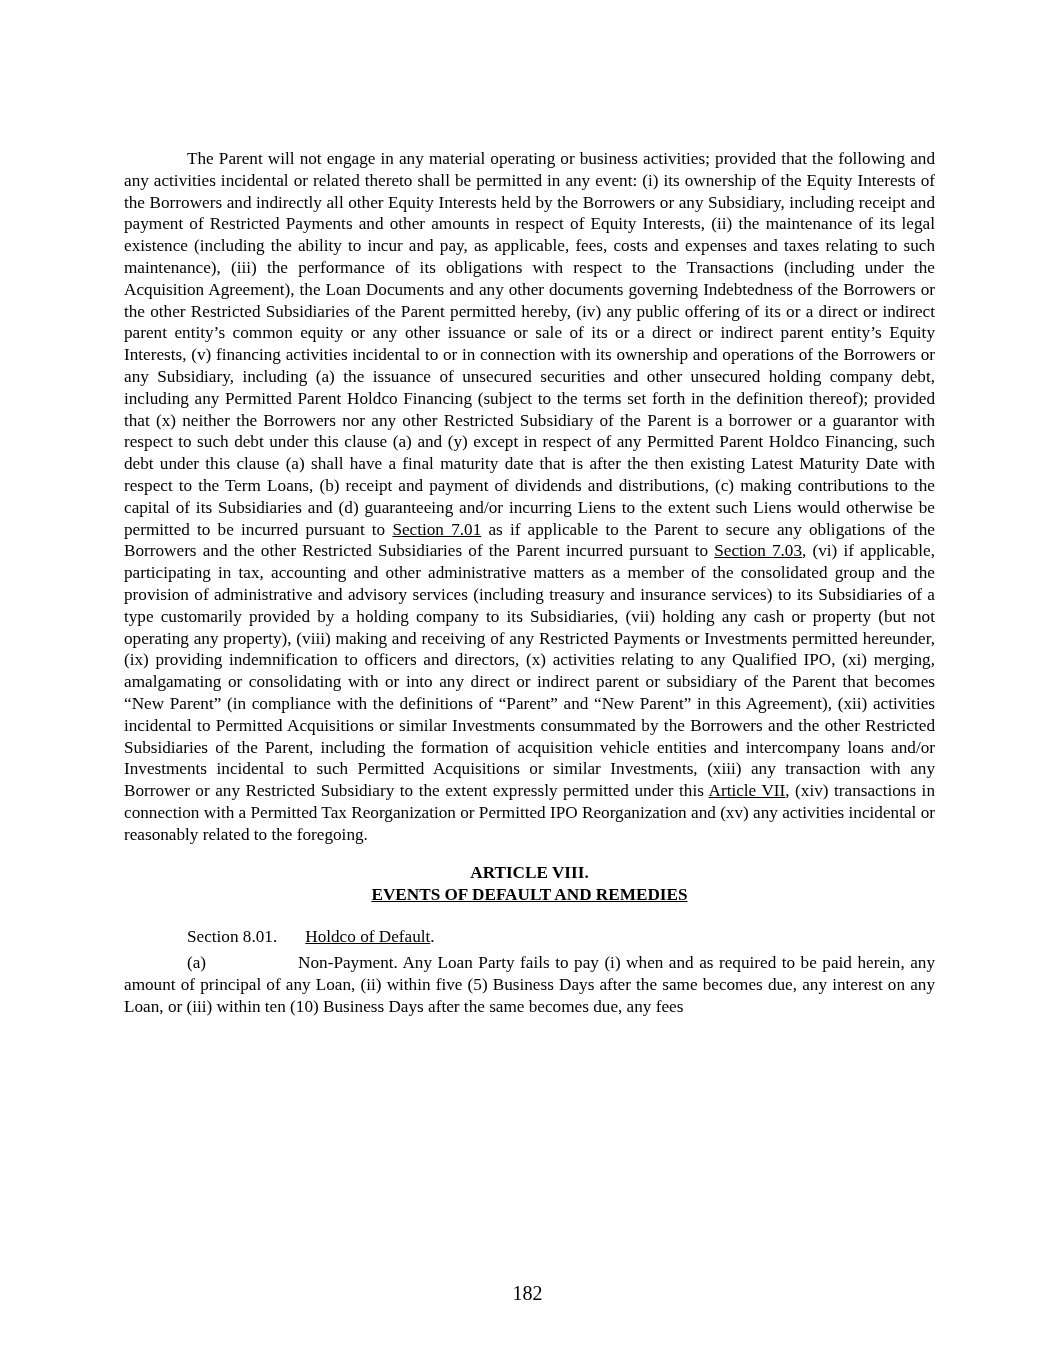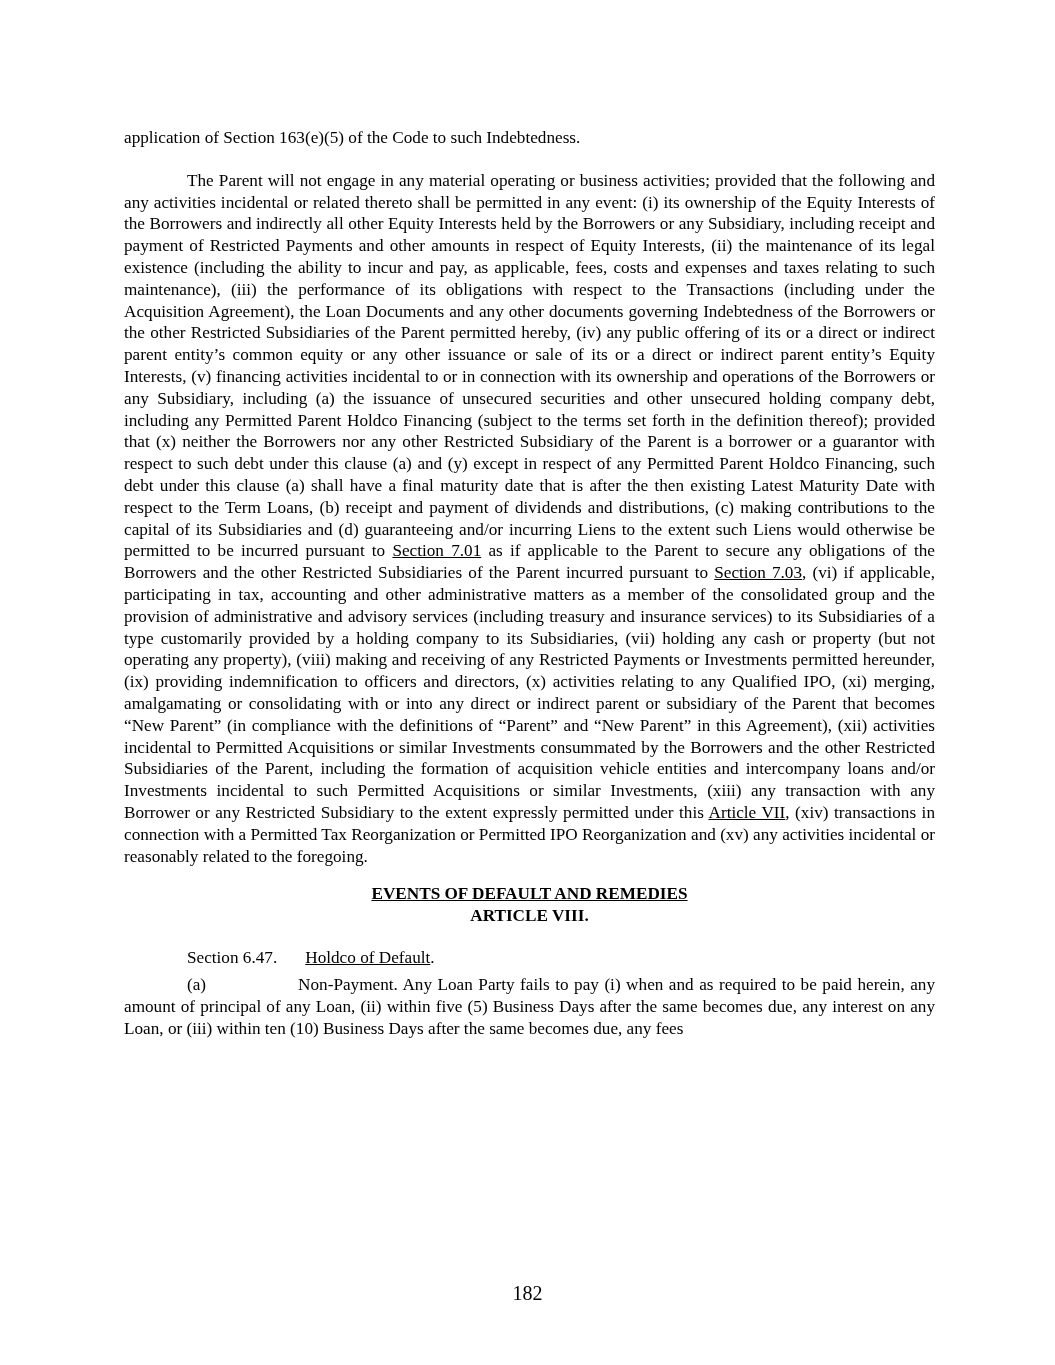--- a/index.html
+++ b/index.html
@@ -51,32 +51,31 @@
     font-size: 20px;
     line-height: 21.8px;
   }
 </style>
 </head>
 <body>
 
 <div class="page">
   <div class="content">
 
-    <p class="para just">application of Section 163(e)(5) of the Code to such Indebtedness.</p>
 
 
     <p class="para indent just m-body"><span class="seg-plain">The Parent will not engage in any material operating or business activities; </span><span class="seg-italic">provided</span><span class="seg-plain"> that the following and any activities incidental or related thereto shall be permitted in any event: (i) its ownership of the Equity Interests of the Borrowers and indirectly all other Equity Interests held by the Borrowers or any Subsidiary, including receipt and payment of Restricted Payments and other amounts in respect of Equity Interests, (ii) the maintenance of its legal existence (including the ability to incur and pay, as applicable, fees, costs and expenses and taxes relating to such maintenance), (iii) the performance of its obligations with respect to the Transactions (including under the Acquisition Agreement), the Loan Documents and any other documents governing Indebtedness of the Borrowers or the other Restricted Subsidiaries of the Parent permitted hereby, (iv) any public offering of its or a direct or indirect parent entity’s common equity or any other issuance or sale of its or a direct or indirect parent entity’s Equity Interests, (v) financing activities incidental to or in connection with its ownership and operations of the Borrowers or any Subsidiary, including (a) the issuance of unsecured securities and other unsecured holding company debt, including any Permitted Parent Holdco Financing (subject to the terms set forth in the definition thereof); </span><span class="seg-italic">provided</span><span class="seg-plain"> that (x) neither the Borrowers nor any other Restricted Subsidiary of the Parent is a borrower or a guarantor with respect to such debt under this clause (a) and (y) except in respect of any Permitted Parent Holdco Financing, such debt under this clause (a) shall have a final maturity date that is after the then existing Latest Maturity Date with respect to the Term Loans, (b) receipt and payment of dividends and distributions, (c) making contributions to the capital of its Subsidiaries and (d) guaranteeing and/or incurring Liens to the extent such Liens would otherwise be permitted to be incurred pursuant to </span><span class="seg-underline">Section 7.01</span><span class="seg-plain"> as if applicable to the Parent to secure any obligations of the Borrowers and the other Restricted Subsidiaries of the Parent incurred pursuant to </span><span class="seg-underline">Section 7.03</span><span class="seg-plain">, (vi) if applicable, participating in tax, accounting and other administrative matters as a member of the consolidated group and the provision of administrative and advisory services (including treasury and insurance services) to its Subsidiaries of a type customarily provided by a holding company to its Subsidiaries, (vii) holding any cash or property (but not operating any property), (viii) making and receiving of any Restricted Payments or Investments permitted hereunder, (ix) providing indemnification to officers and directors, (x) activities relating to any Qualified IPO, (xi) merging, amalgamating or consolidating with or into any direct or indirect parent or subsidiary of the Parent that becomes “New Parent” (in compliance with the definitions of “Parent” and “New Parent” in this Agreement), (xii) activities incidental to Permitted Acquisitions or similar Investments consummated by the Borrowers and the other Restricted Subsidiaries of the Parent, including the formation of acquisition vehicle entities and intercompany loans and/or Investments incidental to such Permitted Acquisitions or similar Investments, (xiii) any transaction with any Borrower or any Restricted Subsidiary to the extent expressly permitted under this </span><span class="seg-underline">Article VII</span><span class="seg-plain">, (xiv) transactions in connection with a Permitted Tax Reorganization or Permitted IPO Reorganization and (xv) any activities incidental or reasonably related to the foregoing.</span></p>
 
     <div class="m-article">
+      <div>ARTICLE VIII.</div>
       <div><span class="u">EVENTS OF DEFAULT AND REMEDIES</span></div>
-      <div>ARTICLE VIII.</div>
     </div>
 
     <p class="para indent m-sec2">
-      <span>Section 6.47.</span><span class="tab-sm"></span><span class="u">Holdco of Default</span><span>.</span>
+      <span>Section 8.01.</span><span class="tab-sm"></span><span class="u">Holdco of Default</span><span>.</span>
     </p>
 
 
     <p class="para indent just m-paraA"><span class="seg-plain">(a)</span><span class="seg-tab"></span><span class="seg-italic">Non-Payment.</span><span class="seg-plain">  Any Loan Party fails to pay (i) when and as required to be paid herein, any amount of principal of any Loan, (ii) within five (5) Business Days after the same becomes due, any interest on any Loan, or (iii) within ten (10) Business Days after the same becomes due, any fees</span></p>
 
   </div>
 
   <div class="page-number">182</div>
 </div>
 

